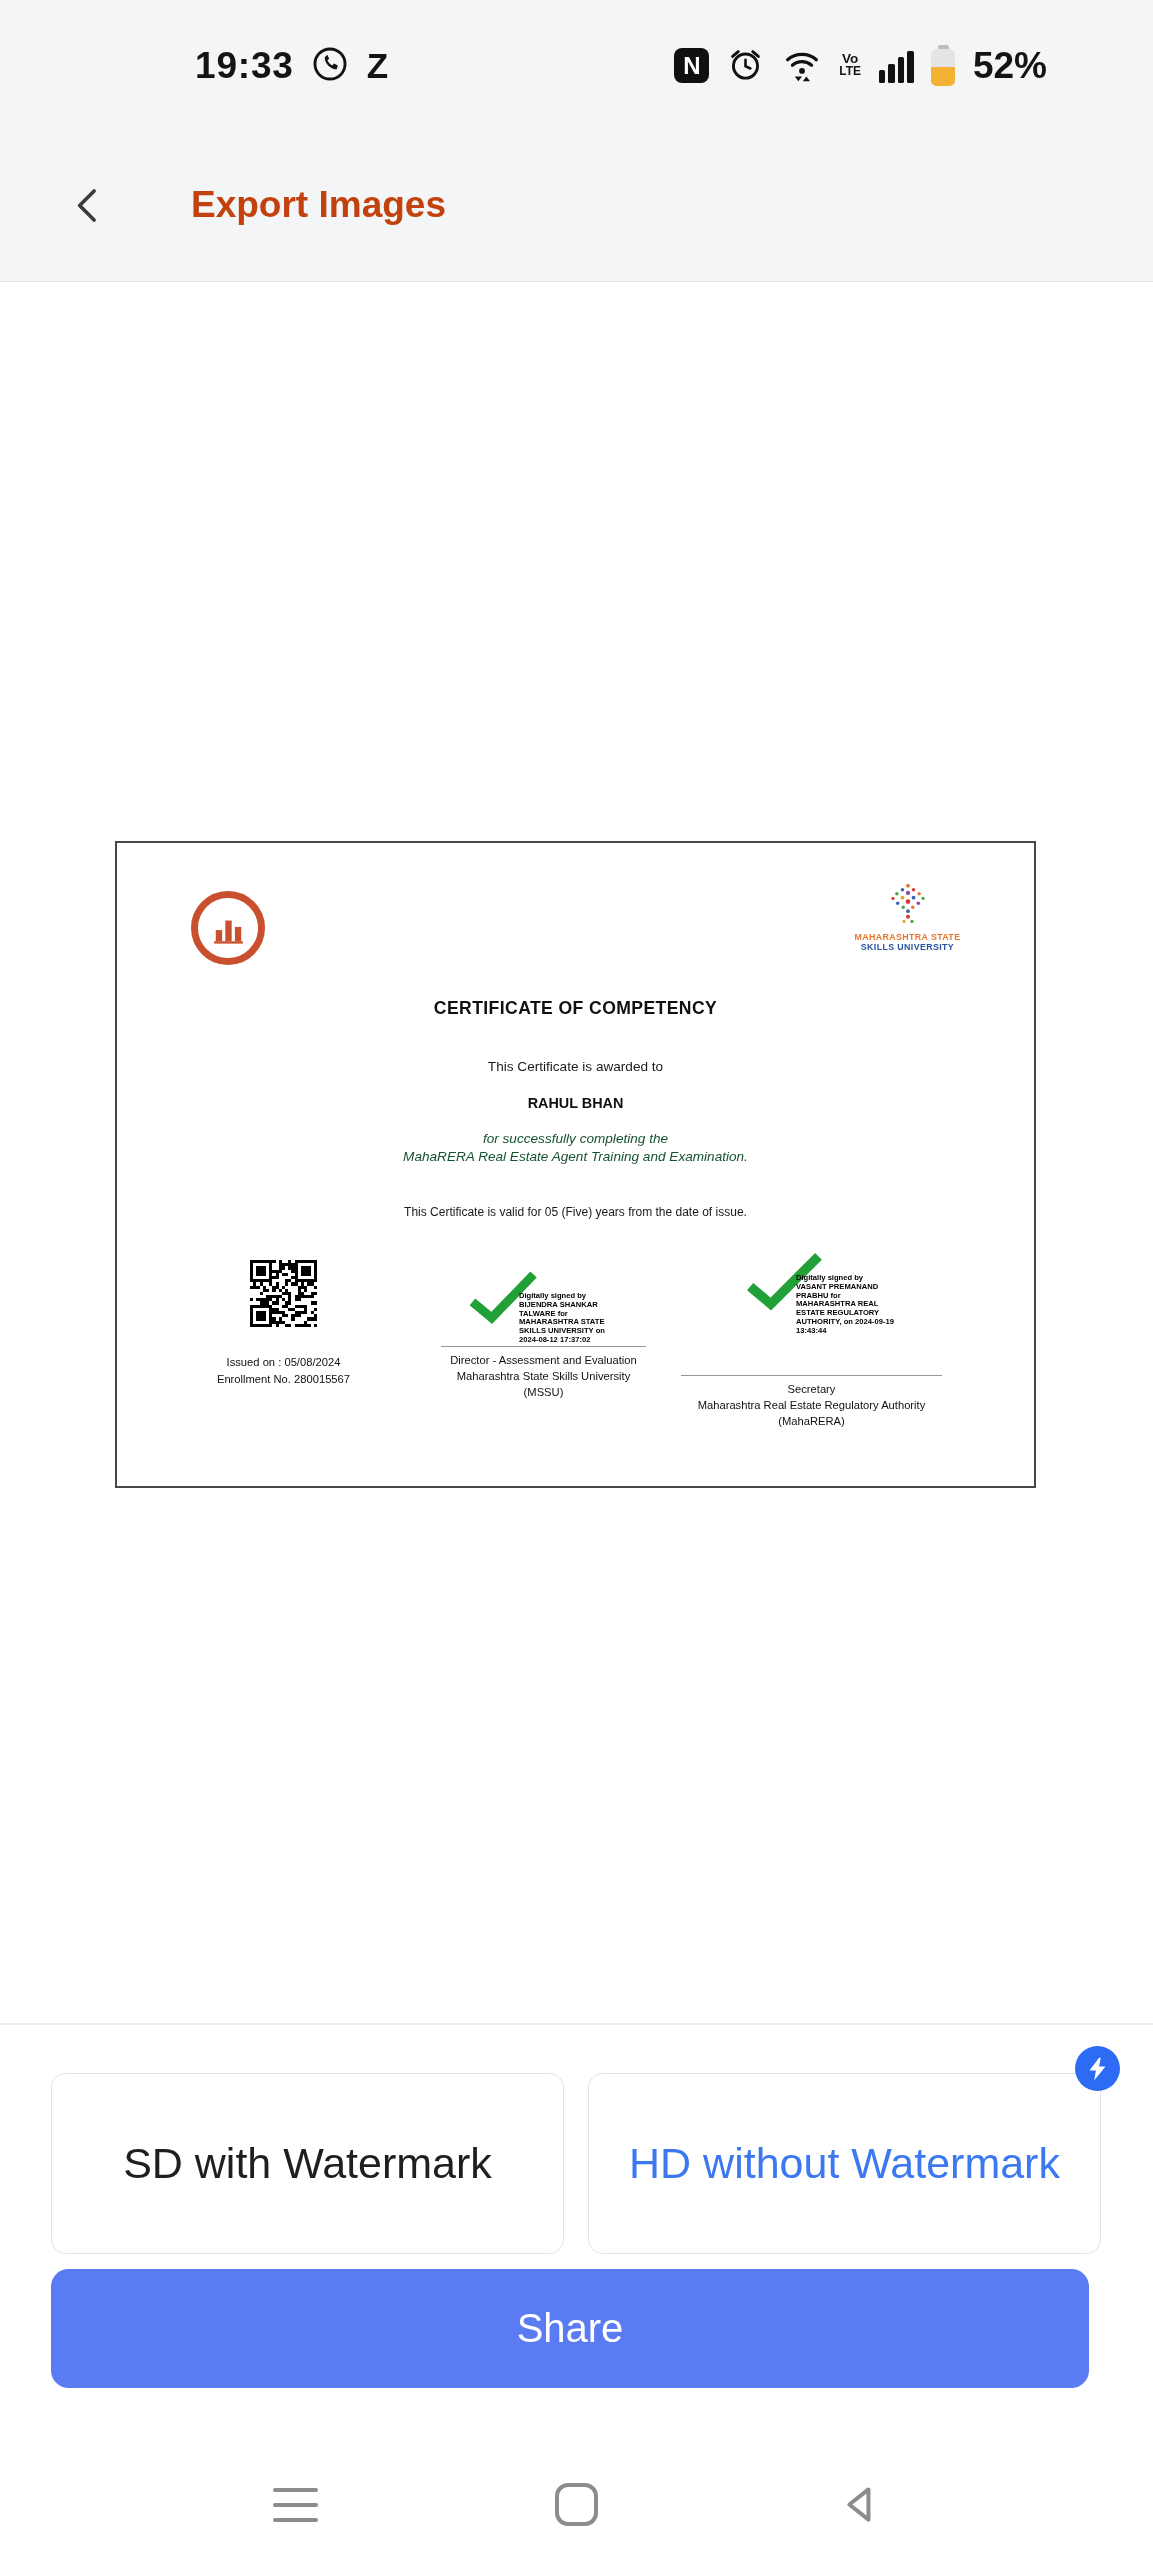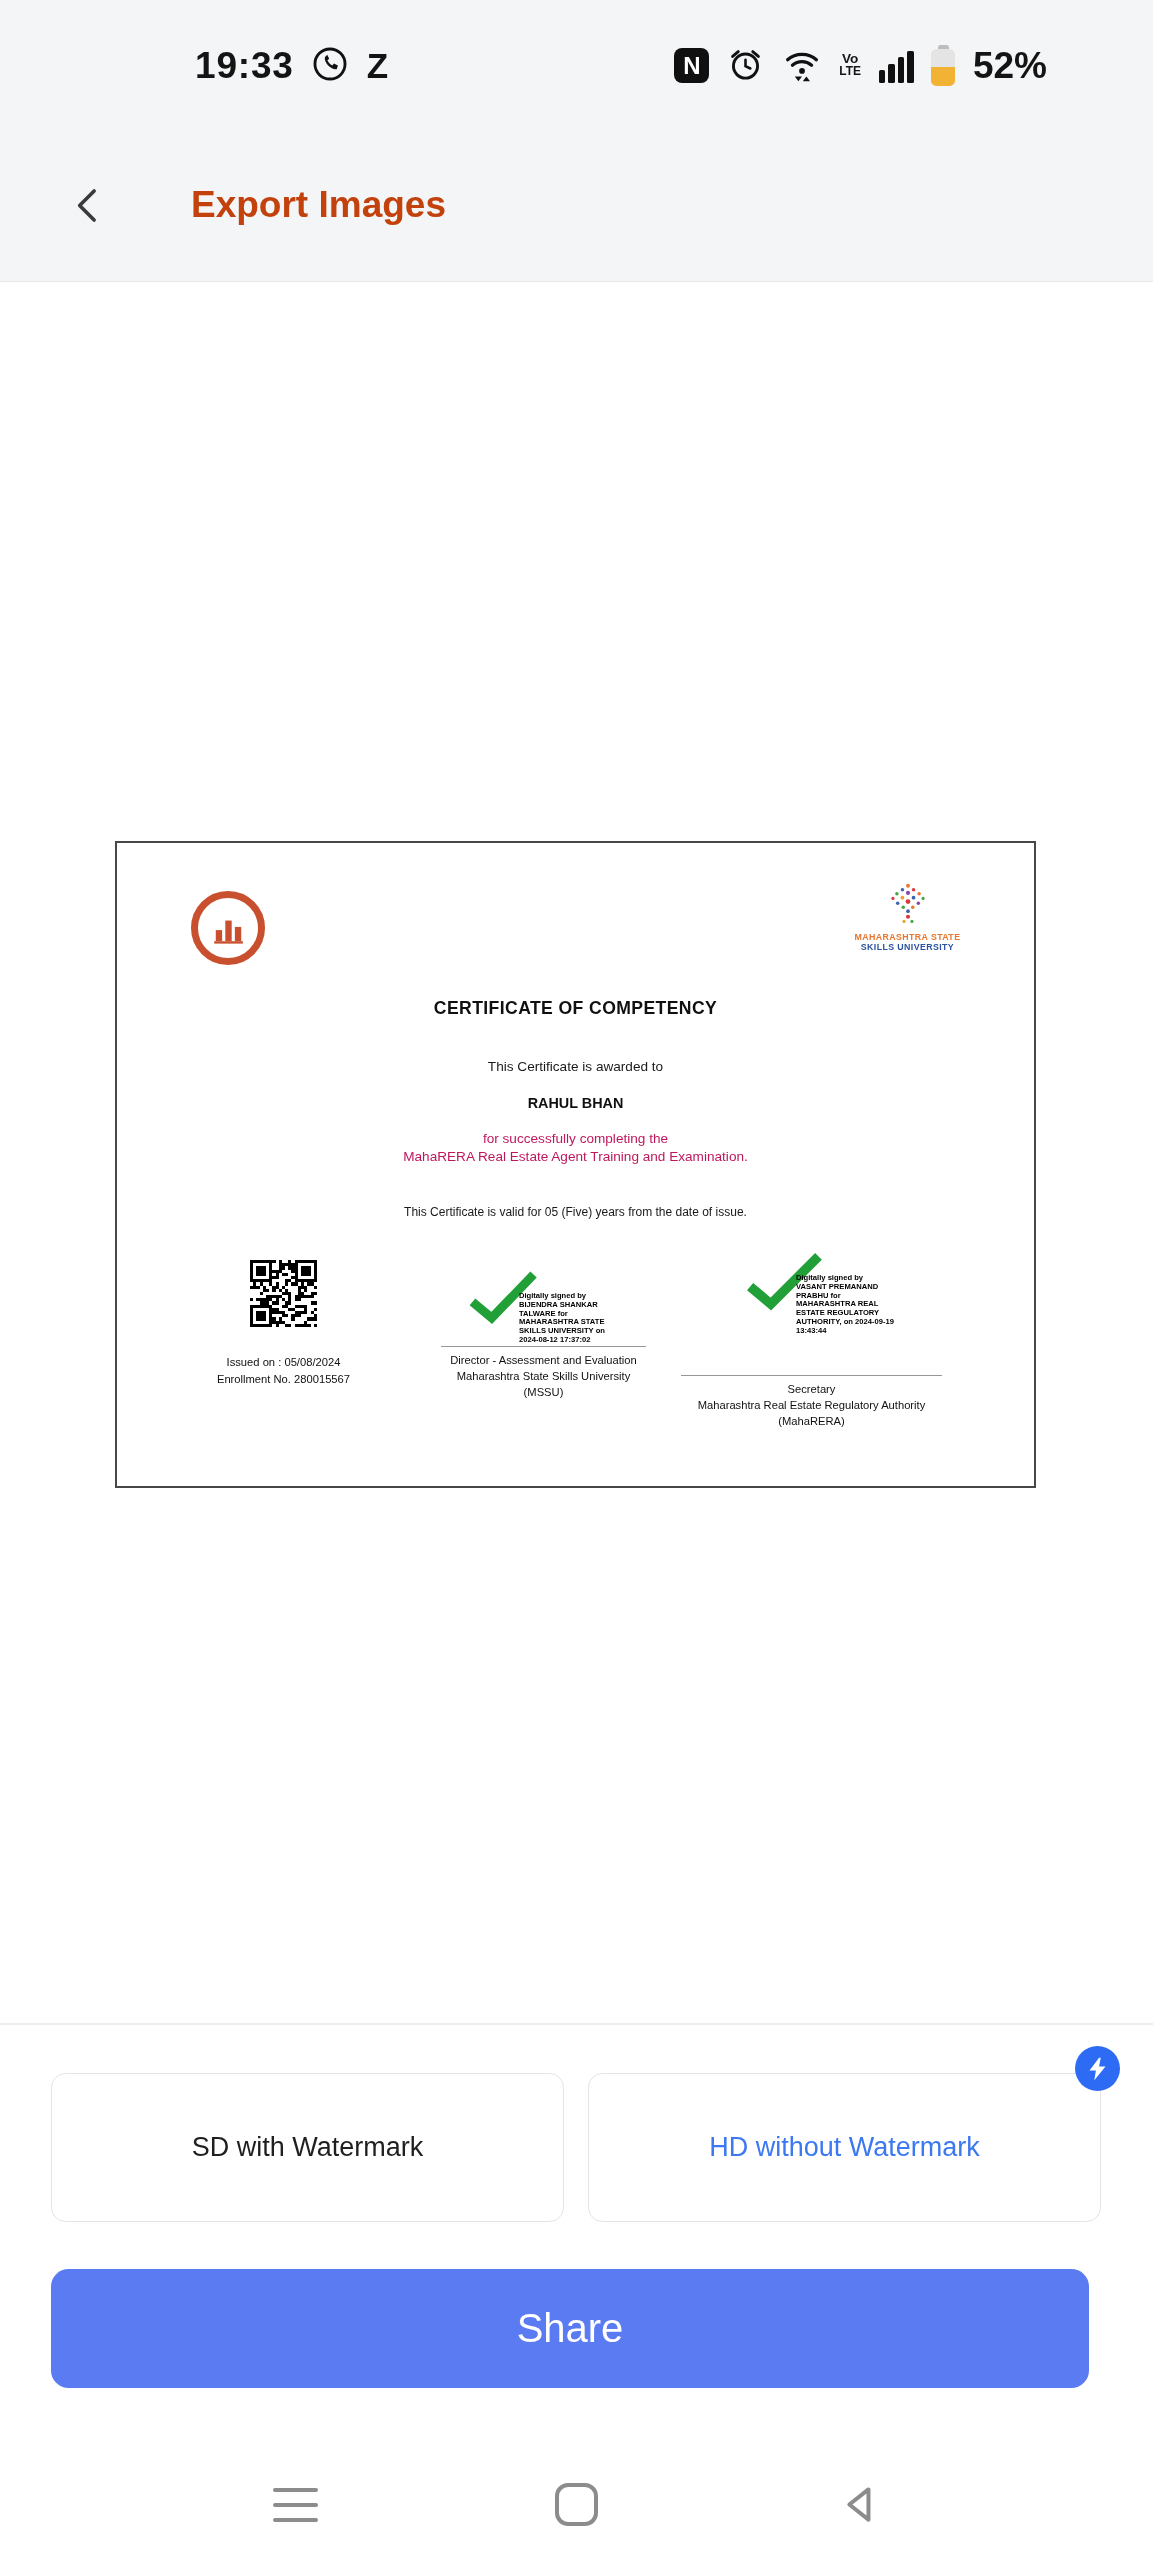--- a/index.html
+++ b/index.html
@@ -34,36 +34,36 @@
   .certificate { position:absolute; left:115px; top:557px; width:921px; height:647px; background:#fff; border:2.4px solid #474747; }
   .cert-abs { position:absolute; }
   .cert-center { left:0; right:0; text-align:center; }
   .logo-left { left:74px; top:48px; width:74px; height:74px; border-radius:50%; background:#fff; border:7.2px solid var(--logo-red,#c9502e); display:flex; align-items:center; justify-content:center; }
   .logo-right { left:705px; top:38px; width:171px; text-align:center; }
   .logo-right .l1 { color:#e8762d; font-size:8.8px; font-weight:700; letter-spacing:0.4px; margin-top:1.6px; }
   .logo-right .l2 { color:#2b52a0; font-size:8.8px; font-weight:700; letter-spacing:0.4px; }
   .cert-title { top:155px; font-size:17.6px; font-weight:700; letter-spacing:0.4px; color:#101010; }
   .cert-awarded { top:216px; font-size:13.6px; color:#1a1a1a; }
   .cert-recipient { top:252px; font-size:14.4px; font-weight:700; color:#101010; }
-  .cert-completing { top:287px; font-size:13.6px; line-height:18.4px; color:#be185d; }
+  .cert-completing { top:287px; font-size:13.6px; line-height:18.4px; color:#14532d;font-style:italic; }
   .cert-validity { top:362px; font-size:12px; color:#1a1a1a; }
   .qr { left:133px; top:417px; width:67px; height:67px; }
   .cert-issue { left:51px; top:511px; width:231px; text-align:center; font-size:11.2px; line-height:17px; color:#101010; }
   .check-left { left:349px; top:425px; }
   .check-right { left:625px; top:407px; }
   .stamp { font-size:7.6px; line-height:8.8px; font-weight:700; color:#000; white-space:pre-line; z-index:3; }
   .stamp-left { left:402px; top:449px; width:112px; }
   .stamp-right { left:679px; top:431px; width:120px; }
   .sigblock { border-top:1.6px solid #979797; padding-top:4.8px; text-align:center; font-size:11.2px; line-height:16px; color:#101010; }
   .sig-left-block { left:324px; top:503px; width:205px; }
   .sig-right-block { left:564px; top:532px; width:261px; }
 
   
   .bottom-divider { position:absolute; top:2023px; left:0; width:100%; height:1.6px; background:#ececec; }
-  .opt-btn { position:absolute; top:2073px; width:513px; height:149px; background:#fff; border:1.6px solid #e4e4e4; border-radius:14.4px; display:flex; align-items:center; justify-content:center; font-size:27px; cursor:pointer; }
+  .opt-btn { position:absolute; top:2073px; width:513px; height:181px; background:#fff; border:1.6px solid #e4e4e4; border-radius:14.4px; display:flex; align-items:center; justify-content:center; font-size:43px; cursor:pointer; }
   .opt-sd { left:51px; color:#1f1f1f; }
   .opt-hd { left:588px; color:var(--hd-blue,#3c78f0); }
   .hd-badge { position:absolute; left:1075px; top:2046px; width:45px; height:45px; border-radius:50%; background:#2e6bf5; display:flex; align-items:center; justify-content:center; z-index:5; }
   .share-btn { position:absolute; left:51px; top:2269px; width:1038px; height:119px; border-radius:17.6px; background:var(--share-blue,#5b7bf2); color:#fff; font-size:40px; display:flex; align-items:center; justify-content:center; cursor:pointer; }
 
   
   .nav-recents { position:absolute; left:273px; top:2488px; width:45px; height:34px; display:flex; flex-direction:column; justify-content:space-between; cursor:pointer; }
   .nav-recents i { display:block; width:45px; height:4px; background:#8c8c8c; border-radius:2.4px; }
   .nav-home { position:absolute; left:555px; top:2483px; width:43px; height:43px; border:4.8px solid #8c8c8c; border-radius:13px; cursor:pointer; }
   .nav-back { position:absolute; left:839px; top:2483px; width:43px; height:43px; cursor:pointer; display:flex; align-items:center; justify-content:center; }

